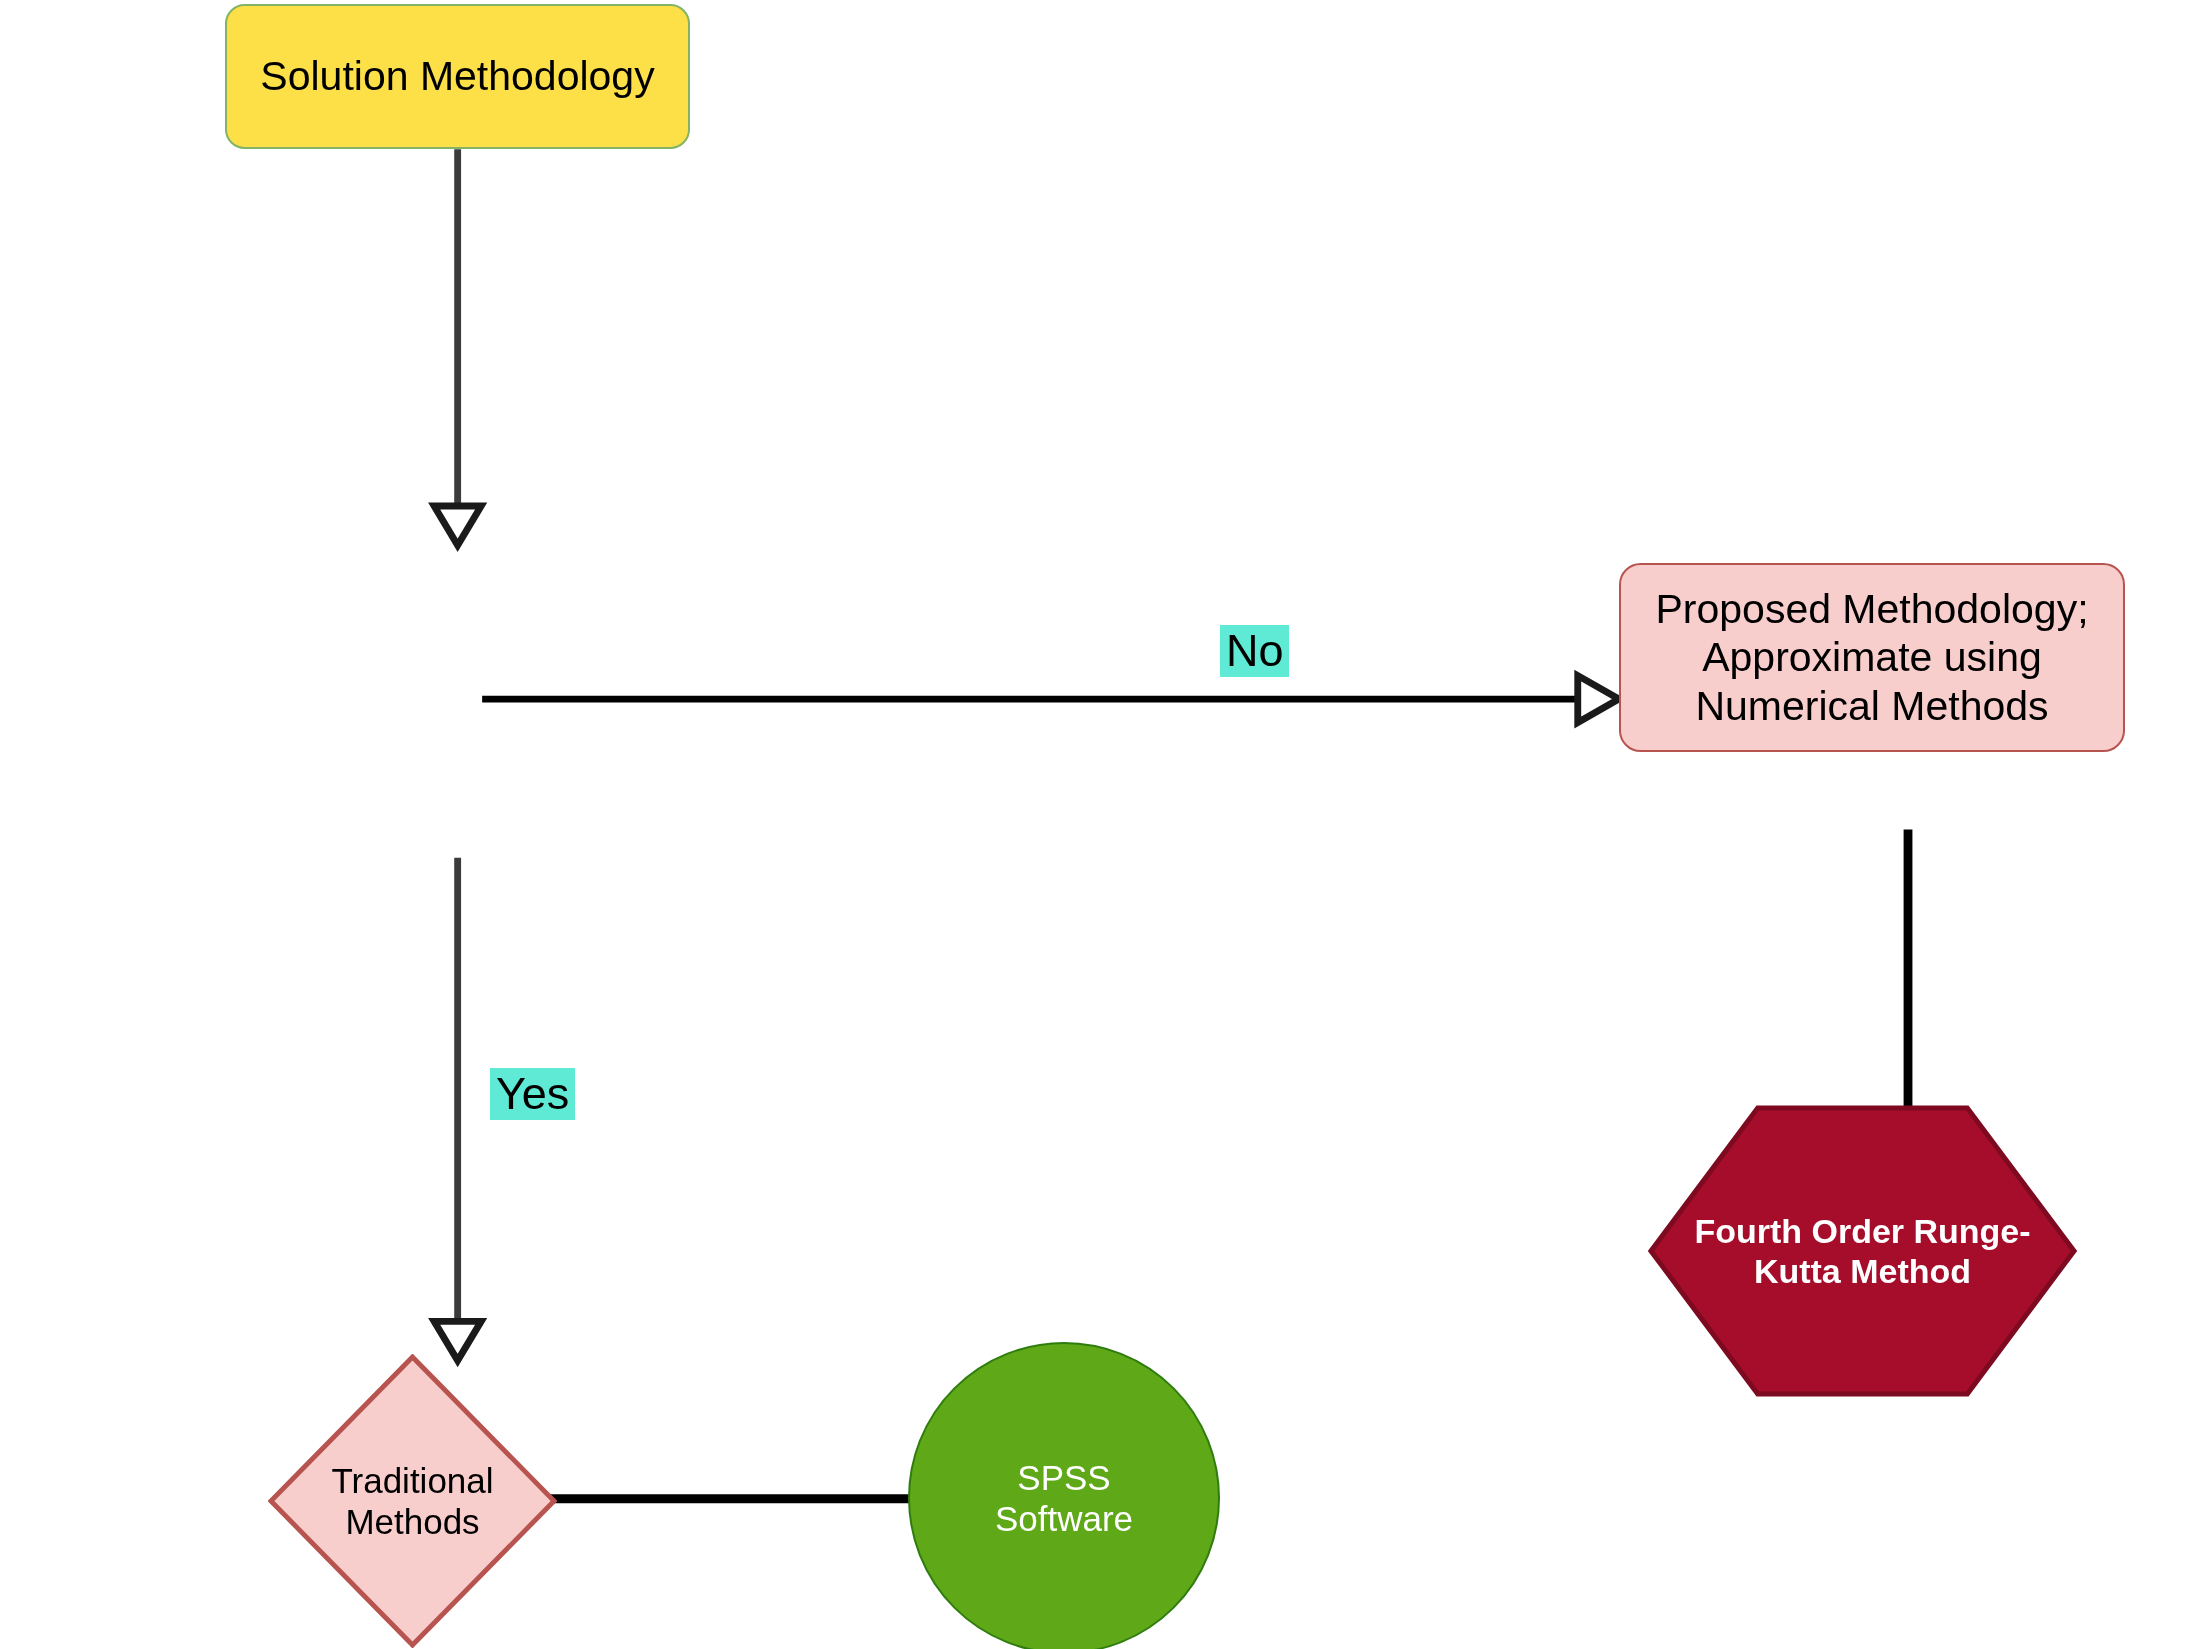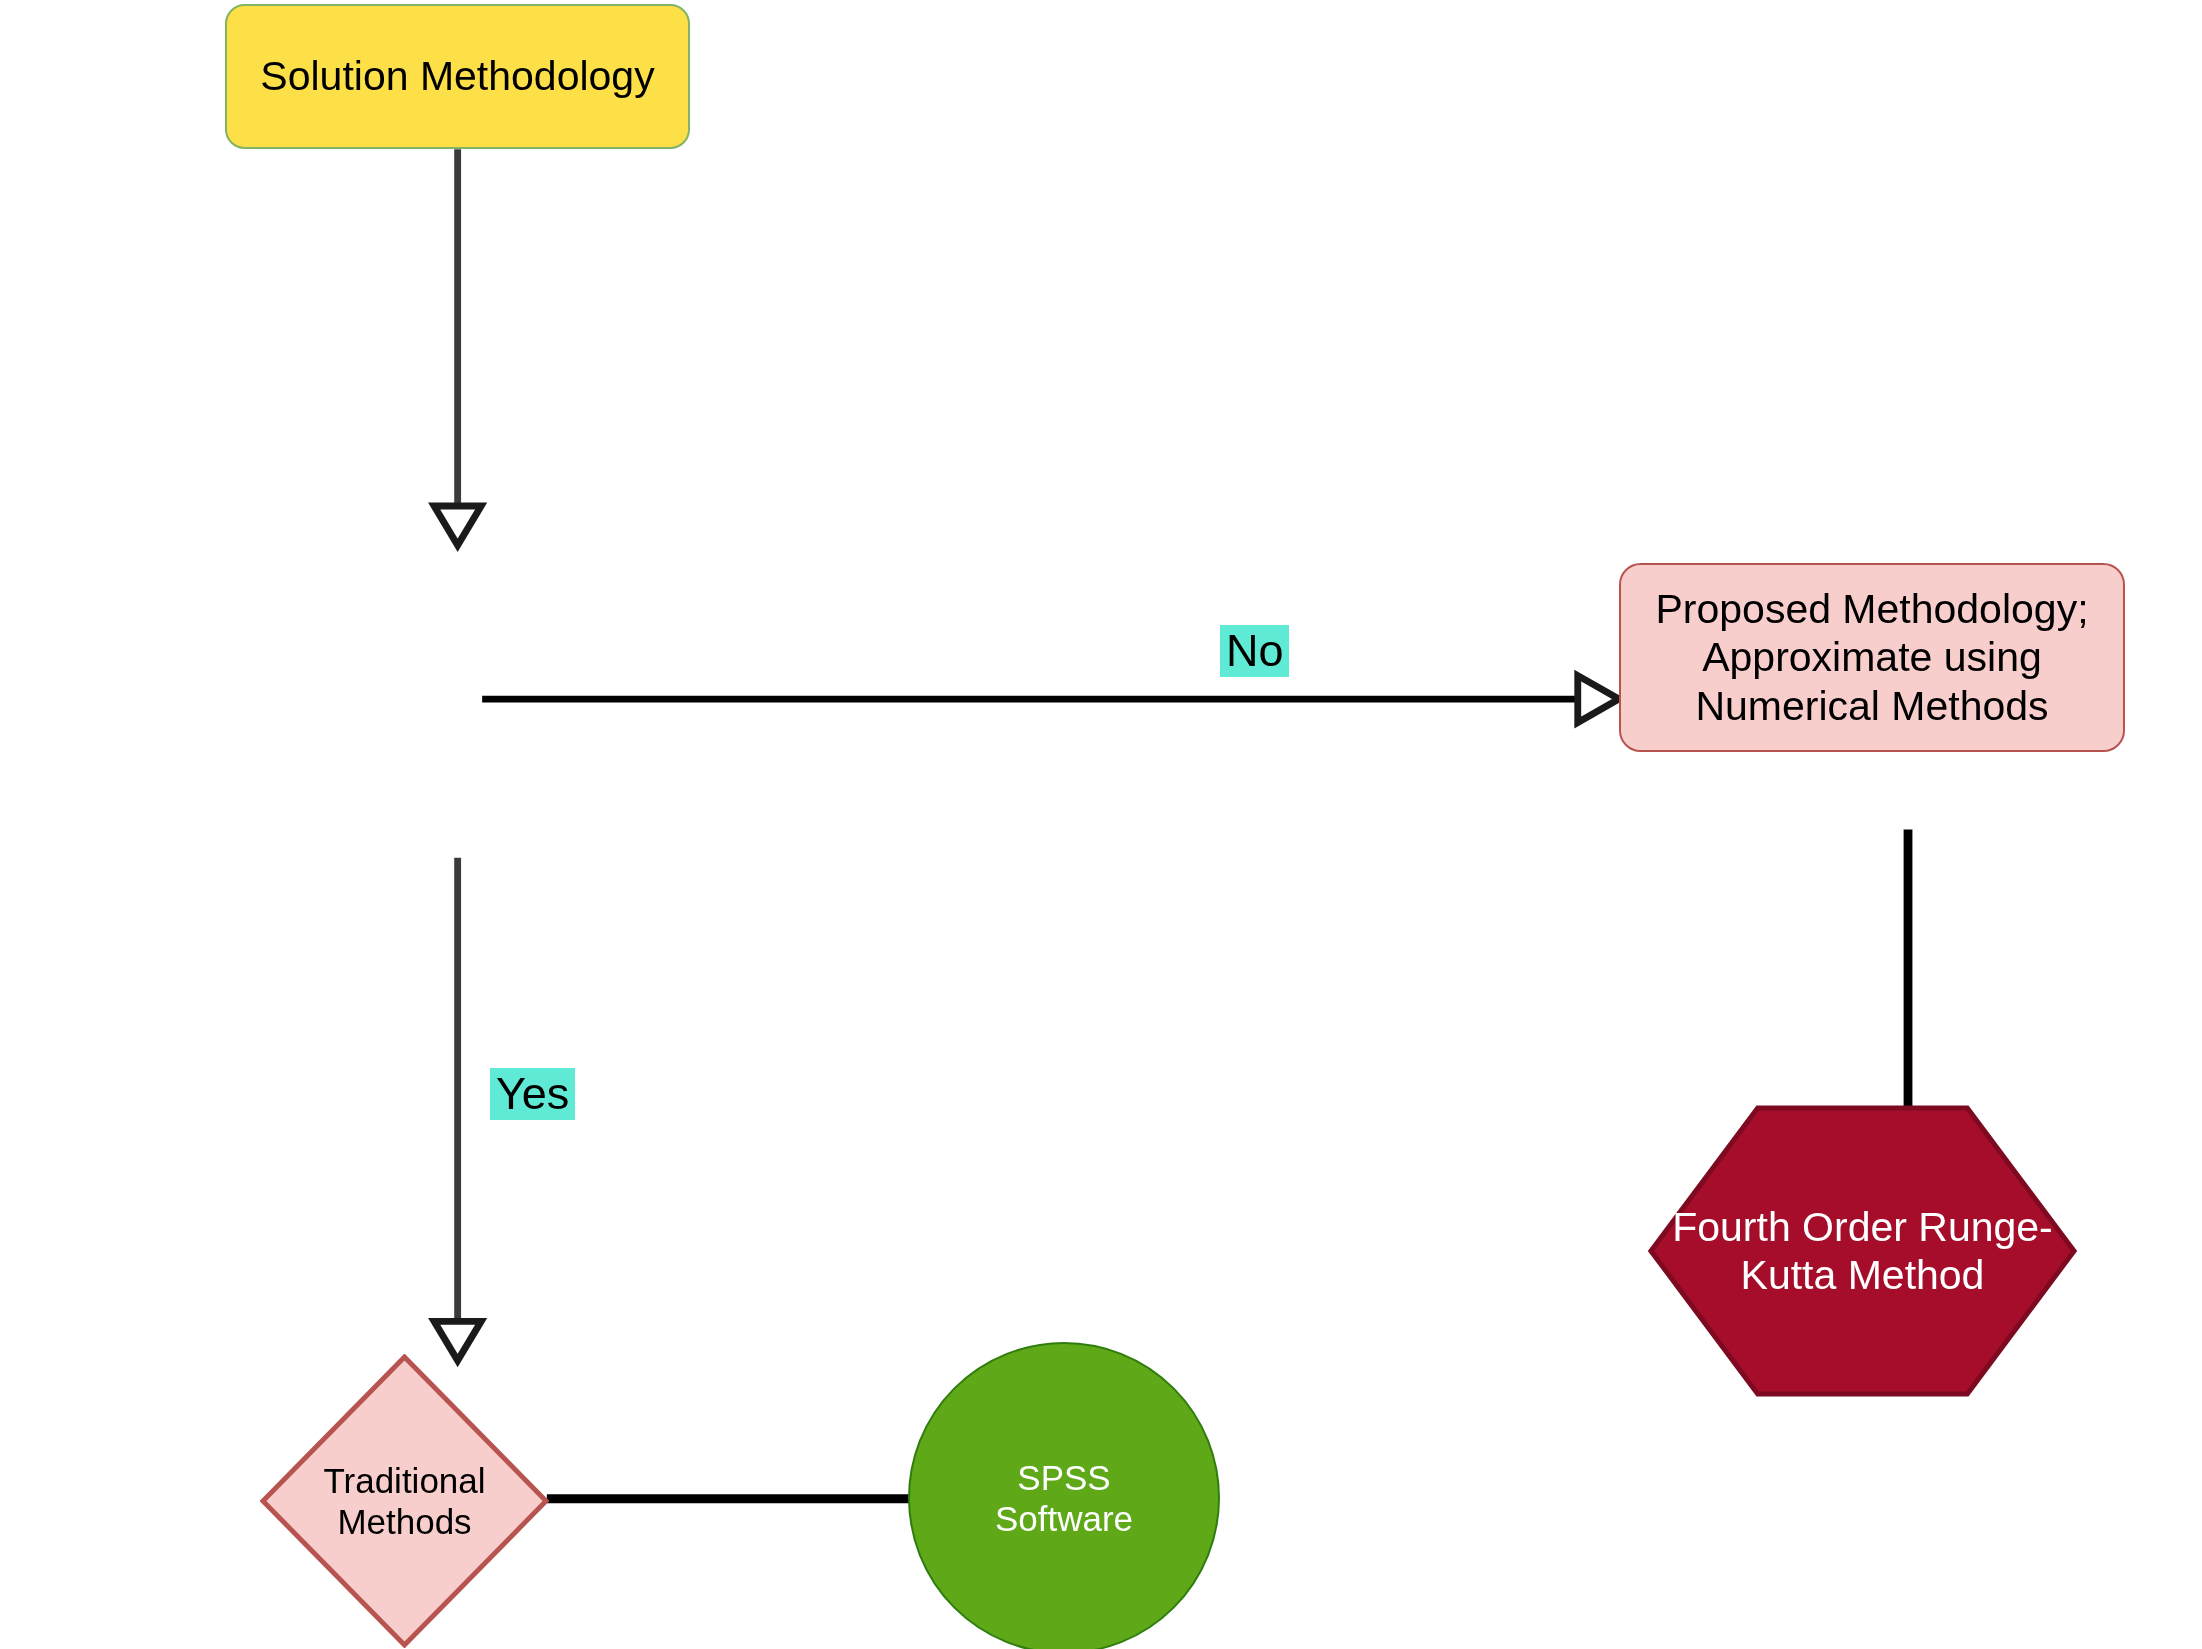--- a/index.html
+++ b/index.html
@@ -102,28 +102,28 @@
     position: absolute;
     left: 0;
     top: 0;
     width: 100%;
     height: 100%;
   }
   #node-rk4 .node-label {
     position: relative;
     z-index: 2;
     color: #ffffff;
-    font-size: 41px;
-    font-weight: normal;
+    font-size: 34px;
+    font-weight: bold;
     width: 392px;
   }
 
   
   #node-traditional {
-    left: 260px;
+    left: 268px;
     top: 1354px;
     width: 289px;
     height: 294px;
   }
   #node-traditional .shape {
     position: absolute;
     left: 0;
     top: 0;
     width: 100%;
     height: 100%;

